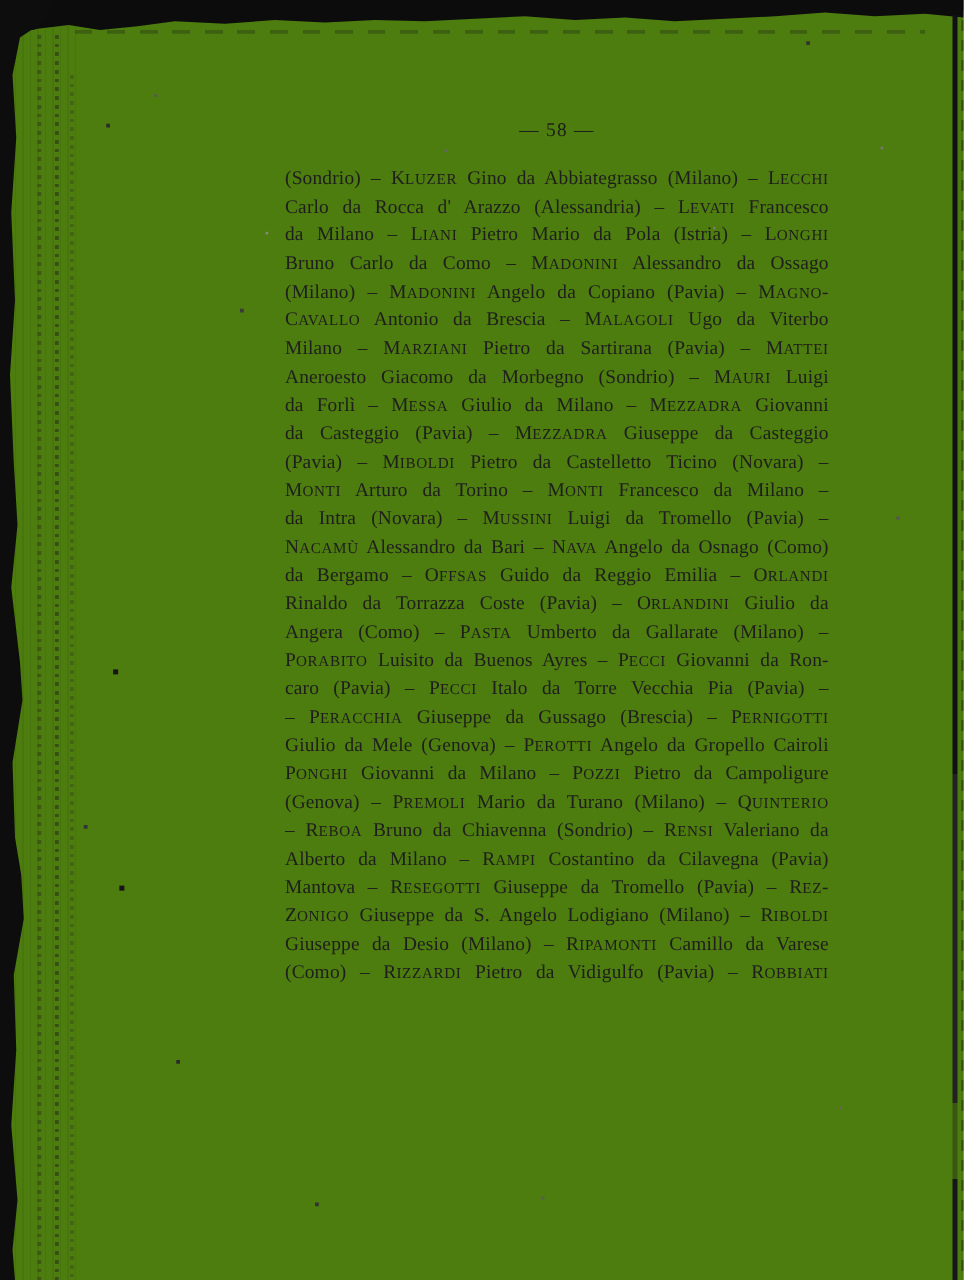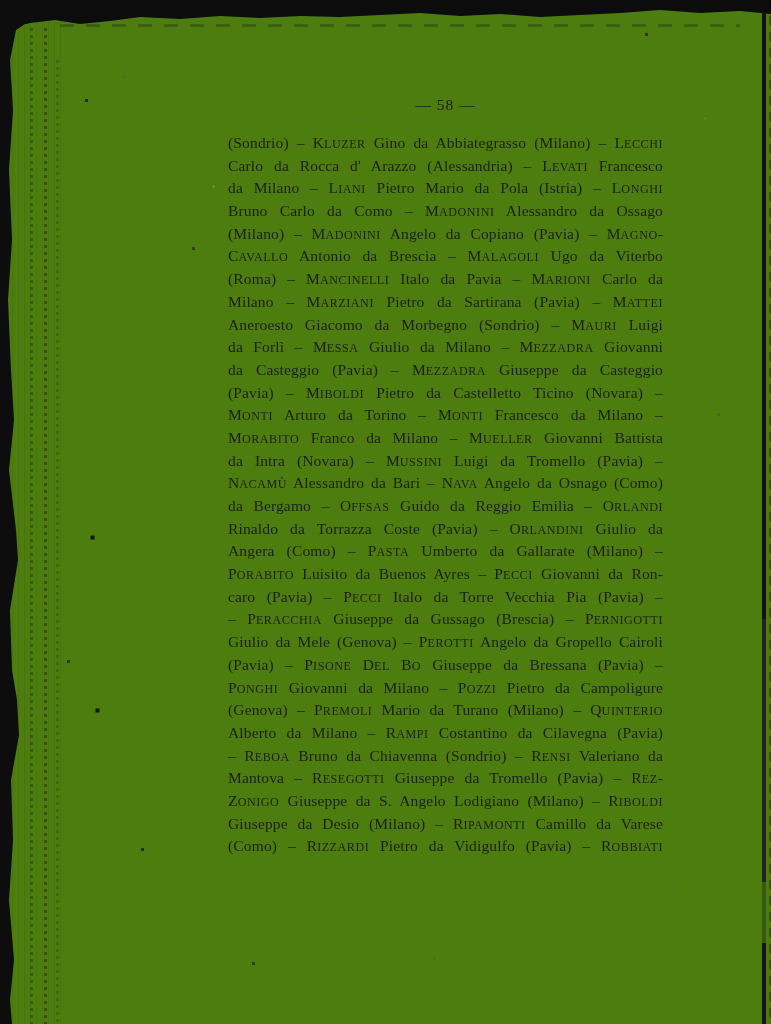--- a/index.html
+++ b/index.html
@@ -89,42 +89,39 @@
 
   <div class="page-number">— 58 —</div>
 
   <div class="body-text">
       <div class="line">(Sondrio) – K<span class="sc">LUZER</span> Gino da Abbiategrasso (Milano) – L<span class="sc">ECCHI</span></div>
       <div class="line">Carlo da Rocca d' Arazzo (Alessandria) – L<span class="sc">EVATI</span> Francesco</div>
       <div class="line">da Milano – L<span class="sc">IANI</span> Pietro Mario da Pola (Istria) – L<span class="sc">ONGHI</span></div>
       <div class="line">Bruno Carlo da Como – M<span class="sc">ADONINI</span> Alessandro da Ossago</div>
       <div class="line">(Milano) – M<span class="sc">ADONINI</span> Angelo da Copiano (Pavia) – M<span class="sc">AGNO</span>-</div>
       <div class="line">C<span class="sc">AVALLO</span> Antonio da Brescia – M<span class="sc">ALAGOLI</span> Ugo da Viterbo</div>
-      <div class="line">(Roma) – M<span class="sc">ANCINELLI</span> Italo da Pavia – M<span class="sc">ARIONI</span> Carlo da</div>
       <div class="line">Milano – M<span class="sc">ARZIANI</span> Pietro da Sartirana (Pavia) – M<span class="sc">ATTEI</span></div>
       <div class="line">Aneroesto Giacomo da Morbegno (Sondrio) – M<span class="sc">AURI</span> Luigi</div>
       <div class="line">da Forlì – M<span class="sc">ESSA</span> Giulio da Milano – M<span class="sc">EZZADRA</span> Giovanni</div>
       <div class="line">da Casteggio (Pavia) – M<span class="sc">EZZADRA</span> Giuseppe da Casteggio</div>
       <div class="line">(Pavia) – M<span class="sc">IBOLDI</span> Pietro da Castelletto Ticino (Novara) –</div>
       <div class="line">M<span class="sc">ONTI</span> Arturo da Torino – M<span class="sc">ONTI</span> Francesco da Milano –</div>
-      <div class="line">M<span class="sc">ORABITO</span> Franco da Milano – M<span class="sc">UELLER</span> Giovanni Battista</div>
       <div class="line">da Intra (Novara) – M<span class="sc">USSINI</span> Luigi da Tromello (Pavia) –</div>
       <div class="line">N<span class="sc">ACAMÙ</span> Alessandro da Bari – N<span class="sc">AVA</span> Angelo da Osnago (Como)</div>
       <div class="line">da Bergamo – O<span class="sc">FFSAS</span> Guido da Reggio Emilia – O<span class="sc">RLANDI</span></div>
       <div class="line">Rinaldo da Torrazza Coste (Pavia) – O<span class="sc">RLANDINI</span> Giulio da</div>
       <div class="line">Angera (Como) – P<span class="sc">ASTA</span> Umberto da Gallarate (Milano) –</div>
       <div class="line">P<span class="sc">ORABITO</span> Luisito da Buenos Ayres – P<span class="sc">ECCI</span> Giovanni da Ron-</div>
       <div class="line">caro (Pavia) – P<span class="sc">ECCI</span> Italo da Torre Vecchia Pia (Pavia) –</div>
       <div class="line">– P<span class="sc">ERACCHIA</span> Giuseppe da Gussago (Brescia) – P<span class="sc">ERNIGOTTI</span></div>
       <div class="line">Giulio da Mele (Genova) – P<span class="sc">EROTTI</span> Angelo da Gropello Cairoli</div>
-      <div class="line">(Pavia) – P<span class="sc">ISONE</span> D<span class="sc">EL</span> B<span class="sc">O</span> Giuseppe da Bressana (Pavia) –</div>
       <div class="line">P<span class="sc">ONGHI</span> Giovanni da Milano – P<span class="sc">OZZI</span> Pietro da Campoligure</div>
       <div class="line">(Genova) – P<span class="sc">REMOLI</span> Mario da Turano (Milano) – Q<span class="sc">UINTERIO</span></div>
+      <div class="line">– R<span class="sc">EBOA</span> Bruno da Chiavenna (Sondrio) – R<span class="sc">ENSI</span> Valeriano da</div>
       <div class="line">Alberto da Milano – R<span class="sc">AMPI</span> Costantino da Cilavegna (Pavia)</div>
-      <div class="line">– R<span class="sc">EBOA</span> Bruno da Chiavenna (Sondrio) – R<span class="sc">ENSI</span> Valeriano da</div>
       <div class="line">Mantova – R<span class="sc">ESEGOTTI</span> Giuseppe da Tromello (Pavia) – R<span class="sc">EZ</span>-</div>
       <div class="line">Z<span class="sc">ONIGO</span> Giuseppe da S. Angelo Lodigiano (Milano) – R<span class="sc">IBOLDI</span></div>
       <div class="line">Giuseppe da Desio (Milano) – R<span class="sc">IPAMONTI</span> Camillo da Varese</div>
       <div class="line">(Como) – R<span class="sc">IZZARDI</span> Pietro da Vidigulfo (Pavia) – R<span class="sc">OBBIATI</span></div>
     </div>
 
   <div class="edge-top"></div>
   <div class="edge-top-shadow"></div>
   <div class="edge-left"></div>
   <div class="gutter-haze"></div>

